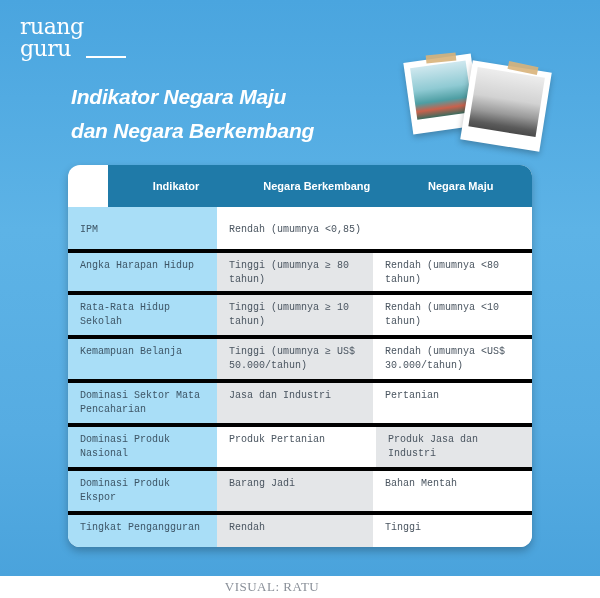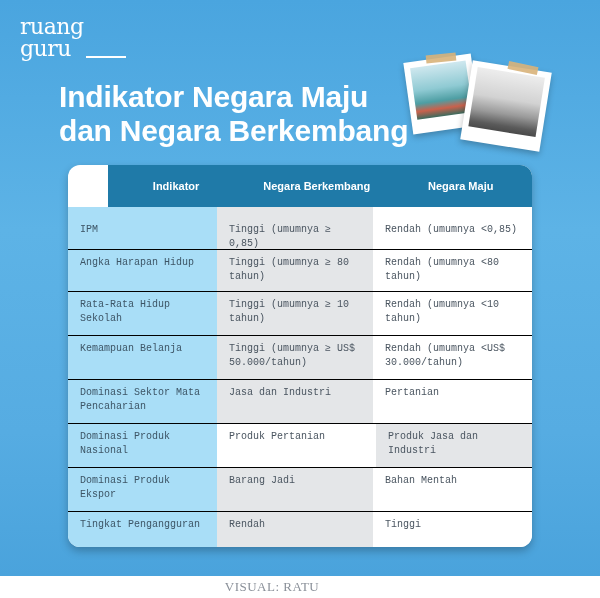--- a/index.html
+++ b/index.html
@@ -17,24 +17,25 @@
   .logo {
     position: absolute; left: 20px; top: 16px;
     font-family: "DejaVu Serif", serif;
     color: #ffffff; font-size: 22px; line-height: 22px; letter-spacing: -0.5px;
   }
   .logo .line2 { position: relative; }
   .logo .underline {
     position: absolute; left: 66px; top: 40px; width: 40px; height: 1.5px; background: #fff;
   }
   .title {
-    position: absolute; left: 59px; top: 80px;
-    color: #ffffff; font-weight: bold; font-size: 30px; line-height: 34px;
+    position: absolute; left: 71px; top: 80px;
+    color: #ffffff; font-weight: bold; font-size: 21px; line-height: 34px;
     font-family: "Liberation Sans", sans-serif;
     letter-spacing: -0.2px;
+    font-style: italic;
   }
   .photo {
     position: absolute; background: #ffffff; padding: 6px 6px 14px 6px;
     box-shadow: 0 3px 6px rgba(0,0,0,0.25);
   }
   .photo .inner { width: 100%; height: 100%; }
   .photo1 { left: 408px; top: 58px; width: 68px; height: 72px; transform: rotate(-8deg); }
   .photo1 .inner { background: linear-gradient(180deg, #cfe8ef 0%, #8fcad3 45%, #4e9ea3 70%, #c9614c 85%, #3c6b5e 100%); }
   .photo2 { left: 466px; top: 66px; width: 80px; height: 80px; transform: rotate(9deg); }
   .photo2 .inner { background: linear-gradient(180deg, #ededed 0%, #d2d2d2 45%, #9a9a9a 70%, #5a5a5a 90%, #4a4a4a 100%); }
@@ -51,21 +52,21 @@
   .thead {
     height: 42px; background: #1f7aa8; display: flex; align-items: center;
     color: #ffffff; font-size: 11px; font-weight: bold;
     font-family: "Liberation Sans", sans-serif;
     margin-left: 40px;
   }
   .thead .th { text-align: center; }
   .c1 { width: 149px; }
   .c2 { width: 156px; }
   .c3 { width: 159px; }
-  .row { display: flex; border-top: 1px solid #000000; }
+  .row { display: flex; border-top: 4px solid #000000; }
   .row.first { border-top: none; }
   .cell {
     font-size: 10px; color: #4a5560; line-height: 14px;
     font-family: Liberation Mono, monospace;
     padding: 6px 8px 0 12px;
   }
   .cell.ind { background: #a9def7; color: #3d5566; }
   .cell.maju { background: #e4e6e8; }
   .cell.berk { background: #ffffff; padding-left: 12px; }
   .footer {
@@ -100,21 +101,20 @@
 
   <div class="table-card">
     <div class="thead">
       <div class="th c1">Indikator</div>
       <div class="th c3">Negara Berkembang</div>
       <div class="th c2">Negara Maju</div>
     </div>
 
     <div class="row first" style="height:42px">
       <div class="cell ind c1" style="padding-top:16px">IPM</div>
-      <div class="cell maju c2" style="padding-top:16px">Tinggi (umumnya ≥ 0,85)</div>
       <div class="cell berk c3" style="padding-top:16px">Rendah (umumnya &lt;0,85)</div>
     </div>
     <div class="row" style="height:42px">
       <div class="cell ind c1">Angka Harapan Hidup</div>
       <div class="cell maju c2">Tinggi (umumnya ≥ 80 tahun)</div>
       <div class="cell berk c3">Rendah (umumnya &lt;80 tahun)</div>
     </div>
     <div class="row" style="height:44px">
       <div class="cell ind c1">Rata-Rata Hidup Sekolah</div>
       <div class="cell maju c2">Tinggi (umumnya ≥ 10 tahun)</div>

